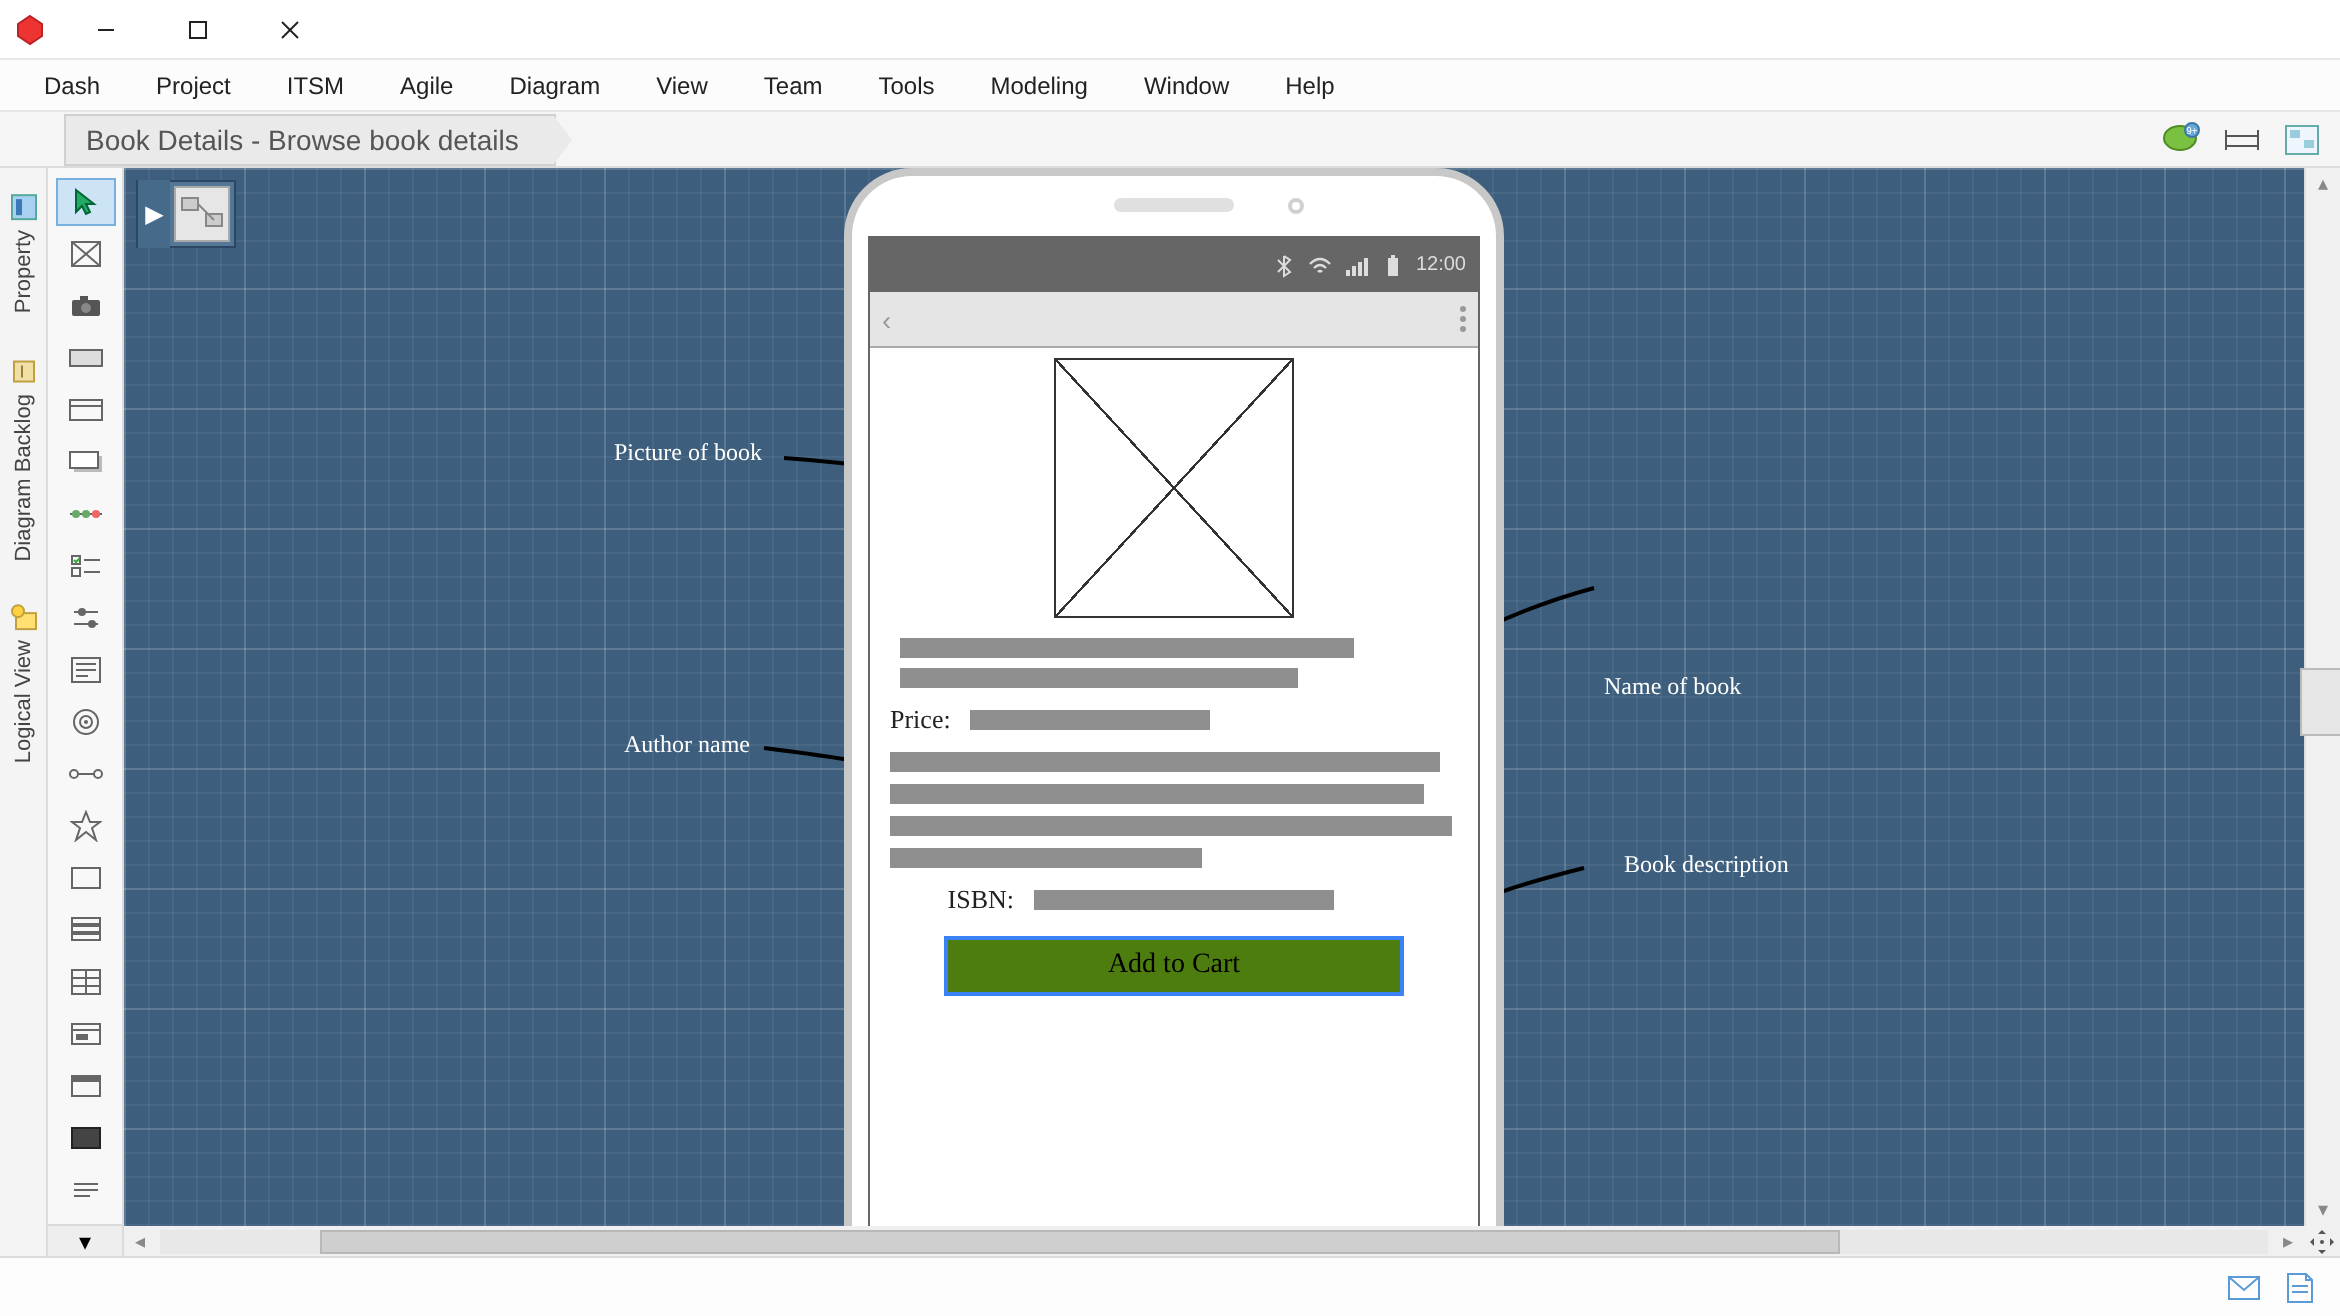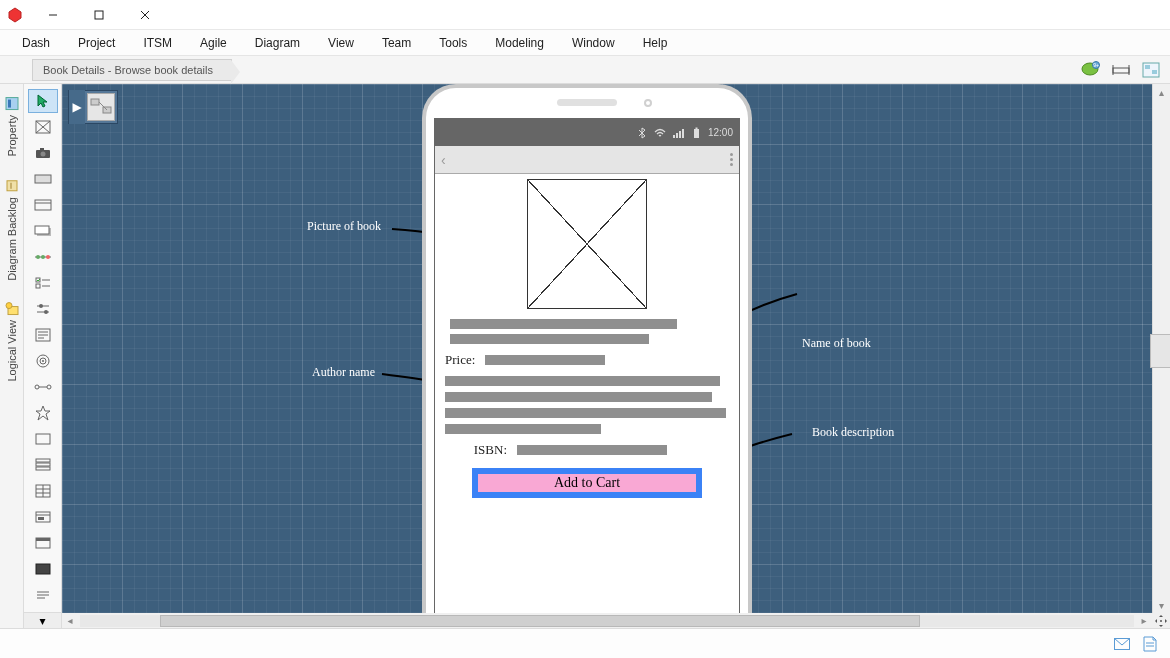--- a/index.html
+++ b/index.html
@@ -11,21 +11,21 @@
 .titlebar .title-text { flex: 1; font-size: 12px; color: #333; }
 .titlebar .win-controls { display: flex; }
 .titlebar .win-btn { width: 46px; height: 30px; display: flex; align-items: center; justify-content: center; color: #222; }
 
 
 .menubar { height: 26px; display: flex; align-items: center; padding: 0 8px; background: #fcfcfc; border-bottom: 1px solid #e5e5e5; }
 .menubar .menu-item { padding: 4px 14px; color: #222; cursor: default; }
 
 
 .breadcrumb-row { height: 28px; display: flex; align-items: center; background: #f5f5f5; border-bottom: 1px solid #dcdcdc; padding: 0 6px 0 32px; }
-.breadcrumb-item { position: relative; background: #eaeaea; color: #555; padding: 4px 18px 4px 10px; font-size: 11px; border: 1px solid #d0d0d0; }
+.breadcrumb-item { position: relative; background: #eaeaea; color: #555; padding: 4px 18px 4px 10px; font-size: 14px; border: 1px solid #d0d0d0; }
 .breadcrumb-item::after { content: ''; position: absolute; right: -9px; top: 0; width: 0; height: 0; border-top: 12px solid transparent; border-bottom: 12px solid transparent; border-left: 9px solid #eaeaea; }
 .breadcrumb-row .spacer { flex: 1; }
 .breadcrumb-row .tool-btn { width: 26px; height: 24px; margin-left: 4px; display: flex; align-items: center; justify-content: center; border: 1px solid transparent; }
 
 
 .left-tabs { position: absolute; left: 0; top: 84px; width: 24px; bottom: 30px; background: #f4f4f4; border-right: 1px solid #dcdcdc; display: flex; flex-direction: column; align-items: center; }
 .vtab { writing-mode: vertical-rl; transform: rotate(180deg); font-size: 11px; color: #444; padding: 8px 2px; margin-top: 4px; border: 1px solid transparent; cursor: default; }
 .vtab.with-icon { display: flex; align-items: center; gap: 4px; }
 
 
@@ -65,21 +65,21 @@
 .screen-content { position: absolute; top: 50px; left: 0; right: 0; bottom: 0; padding: 6px 10px 0 10px; overflow: hidden; }
 .book-pic { width: 120px; height: 130px; margin: 4px auto 10px auto; border: 1px solid #333; position: relative; }
 .book-pic::before, .book-pic::after { content: ''; position: absolute; inset: 0; }
 .book-pic::before { background: linear-gradient(to top right, transparent calc(50% - 0.6px), #333 calc(50% - 0.6px), #333 calc(50% + 0.6px), transparent calc(50% + 0.6px)); }
 .book-pic::after { background: linear-gradient(to top left, transparent calc(50% - 0.6px), #333 calc(50% - 0.6px), #333 calc(50% + 0.6px), transparent calc(50% + 0.6px)); }
 .ph-line { height: 10px; background: #8f8f8f; margin: 5px 0; }
 .price-row, .field-row { display: flex; align-items: center; gap: 10px; margin: 8px 0; }
 .price-row .lbl, .field-row .lbl { font-family: "Comic Sans MS", cursive; font-size: 13px; color: #222; }
 .price-row .ph-line, .field-row .ph-line { flex: 0 0 auto; margin: 0; }
 .desc .ph-line { margin: 6px 0; }
-.cart-btn { width: 230px; height: 30px; margin: 10px auto 0 auto; background: #f9a8d4; border: 6px solid #3b82f6; display: flex; align-items: center; justify-content: center; font-family: "Comic Sans MS", cursive; font-size: 14px; }
+.cart-btn { width: 230px; height: 30px; margin: 10px auto 0 auto; background: #4d7c0f; border: 2px solid #3b82f6; display: flex; align-items: center; justify-content: center; font-family: "Comic Sans MS", cursive; font-size: 14px; }
 
 
 .annotation-label { position: absolute; color: #fff; font-family: "Comic Sans MS", cursive; font-size: 12px; white-space: nowrap; }
 .arrows-svg { position: absolute; inset: 0; width: 100%; height: 100%; pointer-events: none; }
 
 
 .right-scroll { position: absolute; right: 0; top: 84px; width: 18px; bottom: 45px; background: #f0f0f0; border-left: 1px solid #dcdcdc; }
 .right-scroll .up, .right-scroll .down { height: 16px; display: flex; align-items: center; justify-content: center; color: #888; font-size: 10px; }
 .right-scroll .down { position: absolute; bottom: 0; width: 100%; }
 .right-scroll .grip { position: absolute; right: -2px; top: 250px; width: 22px; height: 34px; background: #e6e6e6; border: 1px solid #bbb; }

